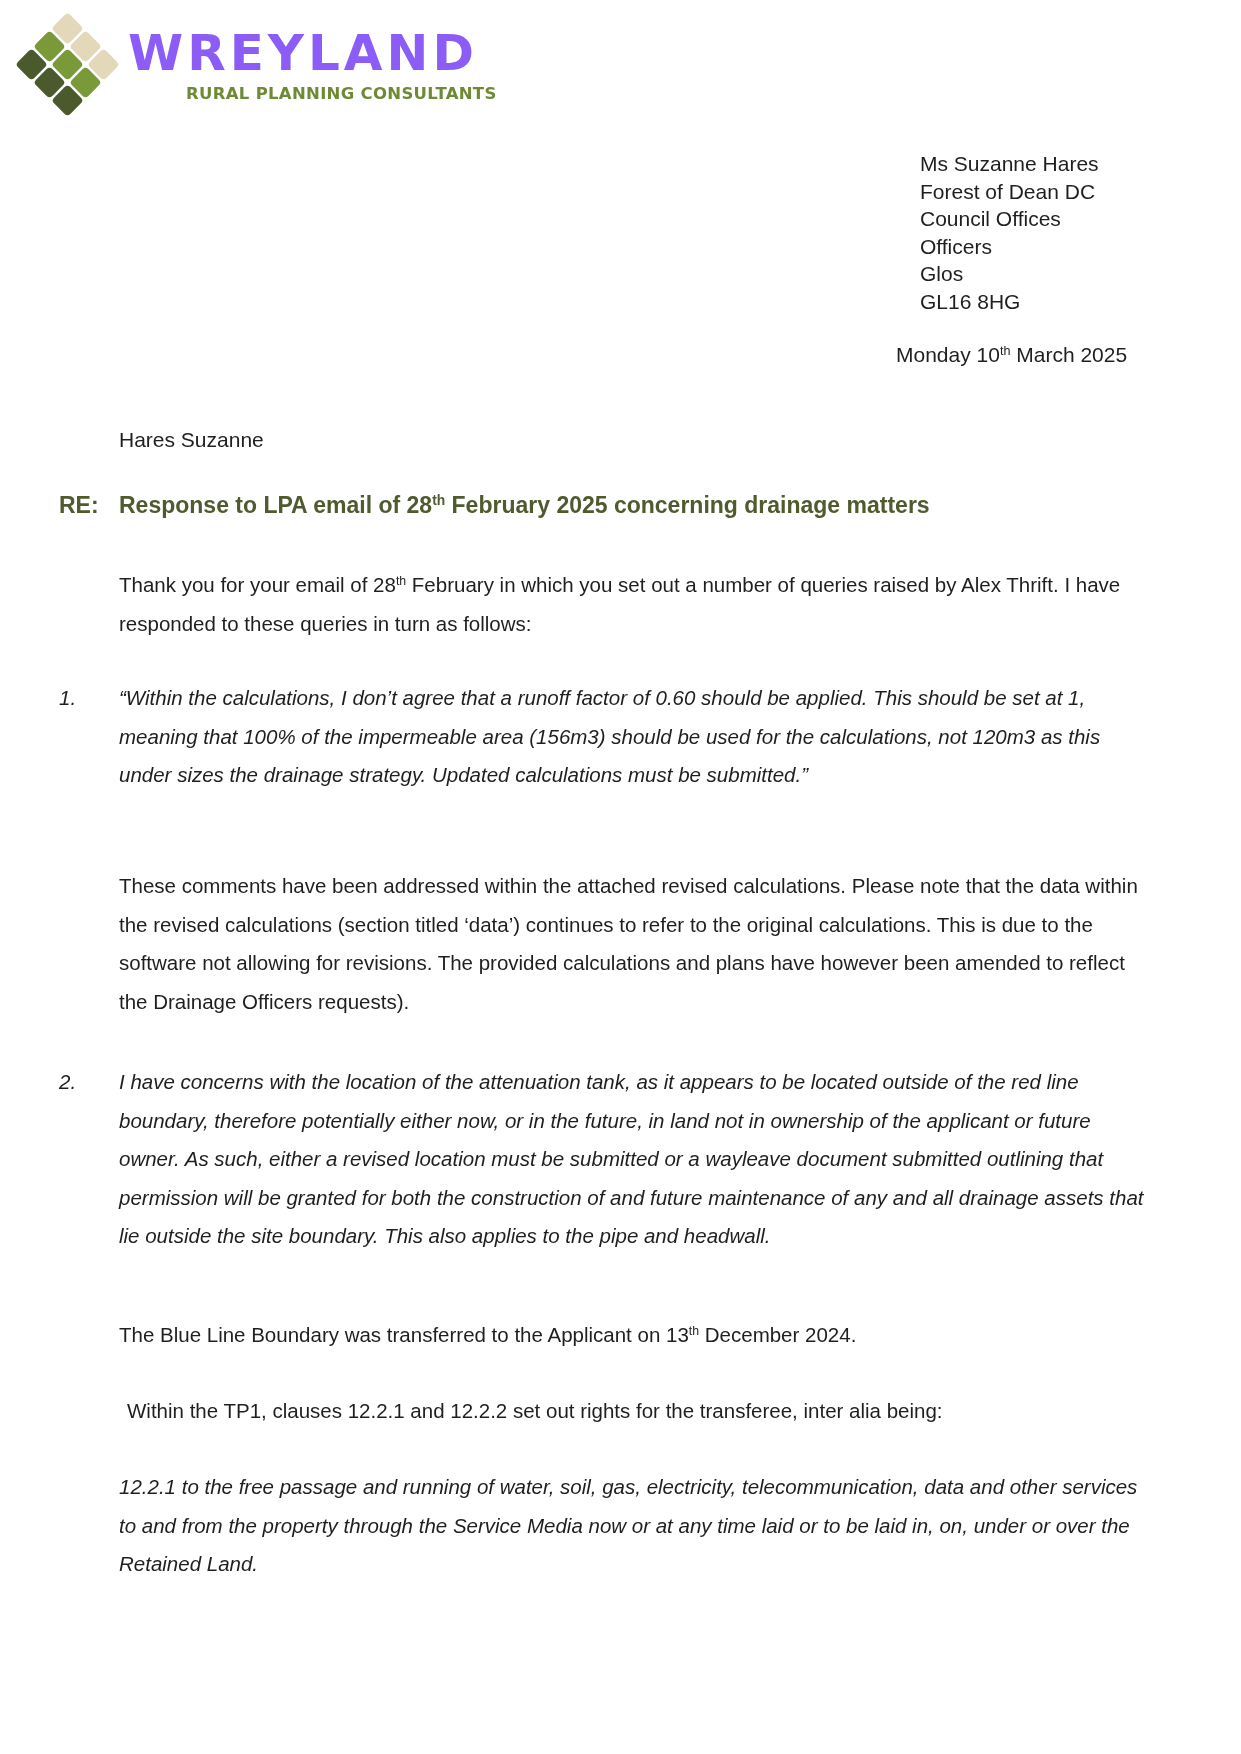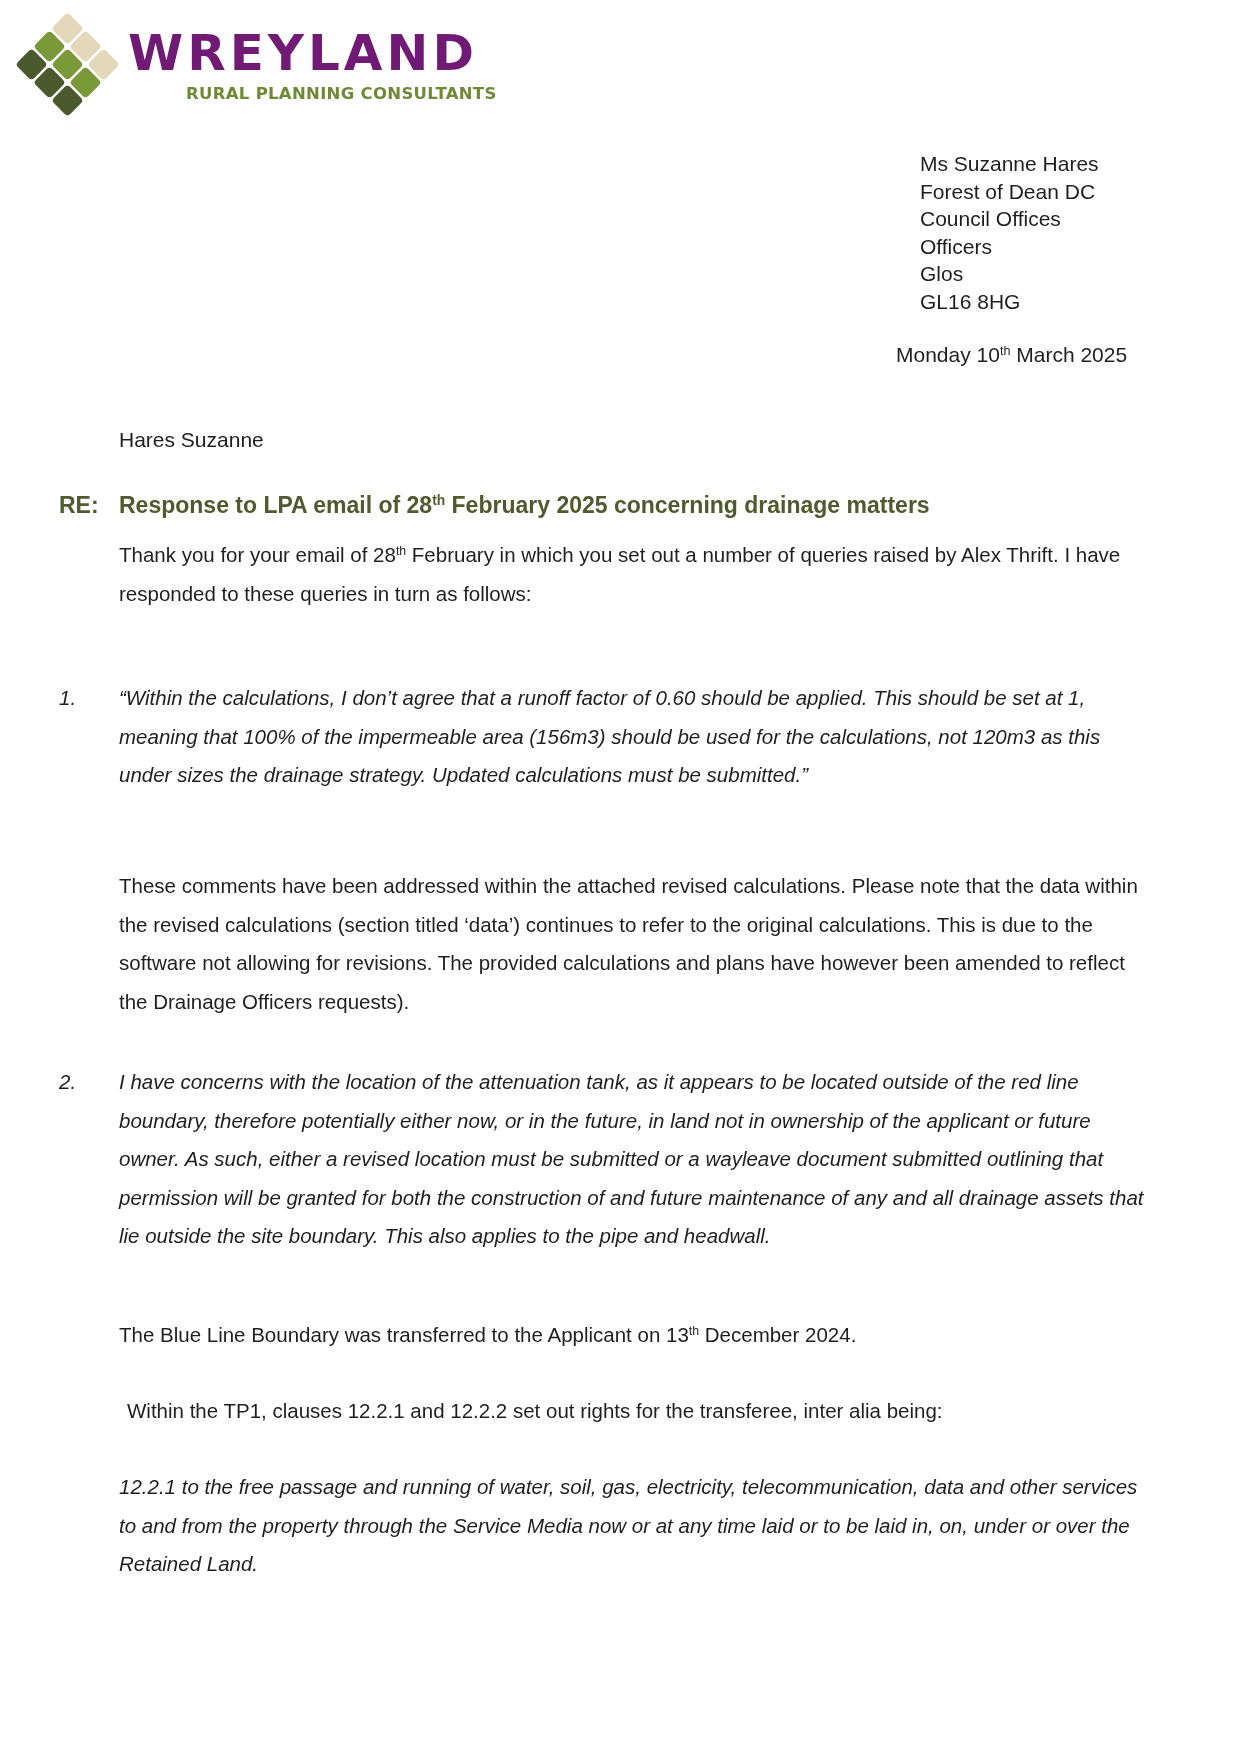--- a/index.html
+++ b/index.html
@@ -5,21 +5,21 @@
   html, body { margin: 0; padding: 0; background: #ffffff; }
   body { width: 1241px; height: 1754px; position: relative; overflow: hidden;
          font-family: "Liberation Sans", "DejaVu Sans", sans-serif; color: #1f1f1f; }
   .logo { position: absolute; left: 18px; top: 14px; width: 490px; height: 104px; }
   .logo-mark { position: absolute; left: 0; top: 0; width: 100px; height: 100px; }
   .logo-mark .tile { position: absolute; width: 23px; height: 23px; border-radius: 4px; transform: rotate(45deg); }
   .tile.beige { background: #e3d8ba; }
   .tile.light { background: #7a9a3a; }
   .tile.dark  { background: #4a5a2c; }
   .logo-word { position: absolute; left: 110px; top: 14px; font-family: "DejaVu Sans", sans-serif;
-               font-weight: bold; font-size: 50px; letter-spacing: 4px; color: #701a75; line-height: 1; }
+               font-weight: bold; font-size: 50px; letter-spacing: 4px; color: #8b5cf6; line-height: 1; }
   .logo-tag { position: absolute; left: 122px; top: 72px; font-family: "DejaVu Sans", sans-serif;
               font-weight: bold; font-size: 16.5px; letter-spacing: 0.3px; color: #6e8a34; line-height: 1; margin-left: 46px; }
   .address { position: absolute; left: 920px; top: 150px; font-size: 21px; line-height: 27.6px; }
   .address div { white-space: nowrap; }
   .date { position: absolute; left: 896px; top: 343px; font-size: 21px; white-space: nowrap; }
   sup { font-size: 60%; vertical-align: 0.55em; line-height: 0; }
   .salutation { position: absolute; left: 119px; top: 428px; font-size: 21px; }
   .re-row { position: absolute; left: 59px; top: 492px; font-size: 23px; font-weight: bold; color: #4f5a2f; white-space: nowrap; }
   .re-label { display: inline-block; width: 60px; }
   .para { position: absolute; left: 119px; width: 1030px; font-size: 20.5px; line-height: 38.5px; }
@@ -53,21 +53,21 @@
   <div>Glos</div>
   <div>GL16 8HG</div>
 </div>
 
 <div class="date"><span>Monday 10</span><sup>th</sup><span> March 2025</span></div>
 
 <div class="salutation">Hares Suzanne</div>
 
 <div class="re-row"><span class="re-label">RE:</span><span>Response to LPA email of 28</span><sup>th</sup><span> February 2025 concerning drainage matters</span></div>
 
-<div class="para" style="top:536px;"><span>Thank you for your email of 28</span><sup>th</sup><span> February in which you set out a number of queries raised by Alex Thrift. I have responded to these queries in turn as follows:</span></div>
+<div class="para" style="top:566px;"><span>Thank you for your email of 28</span><sup>th</sup><span> February in which you set out a number of queries raised by Alex Thrift. I have responded to these queries in turn as follows:</span></div>
 
 <div class="num" style="top:679px; line-height:38.5px;">1.</div>
 <div class="para italic" style="top:679px;">“Within the calculations, I don’t agree that a runoff factor of 0.60 should be applied. This should be set at 1, meaning that 100% of the impermeable area (156m3) should be used for the calculations, not 120m3 as this under sizes the drainage strategy. Updated calculations must be submitted.”</div>
 
 <div class="para" style="top:867px;">These comments have been addressed within the attached revised calculations. Please note that the data within the revised calculations (section titled ‘data’) continues to refer to the original calculations. This is due to the software not allowing for revisions. The provided calculations and plans have however been amended to reflect the Drainage Officers requests).</div>
 
 <div class="num" style="top:1063px; line-height:38.5px;">2.</div>
 <div class="para italic" style="top:1063px;">I have concerns with the location of the attenuation tank, as it appears to be located outside of the red line boundary, therefore potentially either now, or in the future, in land not in ownership of the applicant or future owner. As such, either a revised location must be submitted or a wayleave document submitted outlining that permission will be granted for both the construction of and future maintenance of any and all drainage assets that lie outside the site boundary. This also applies to the pipe and headwall.</div>
 
 <div class="para" style="top:1316px;"><span>The Blue Line Boundary was transferred to the Applicant on 13</span><sup>th</sup><span> December 2024.</span></div>

